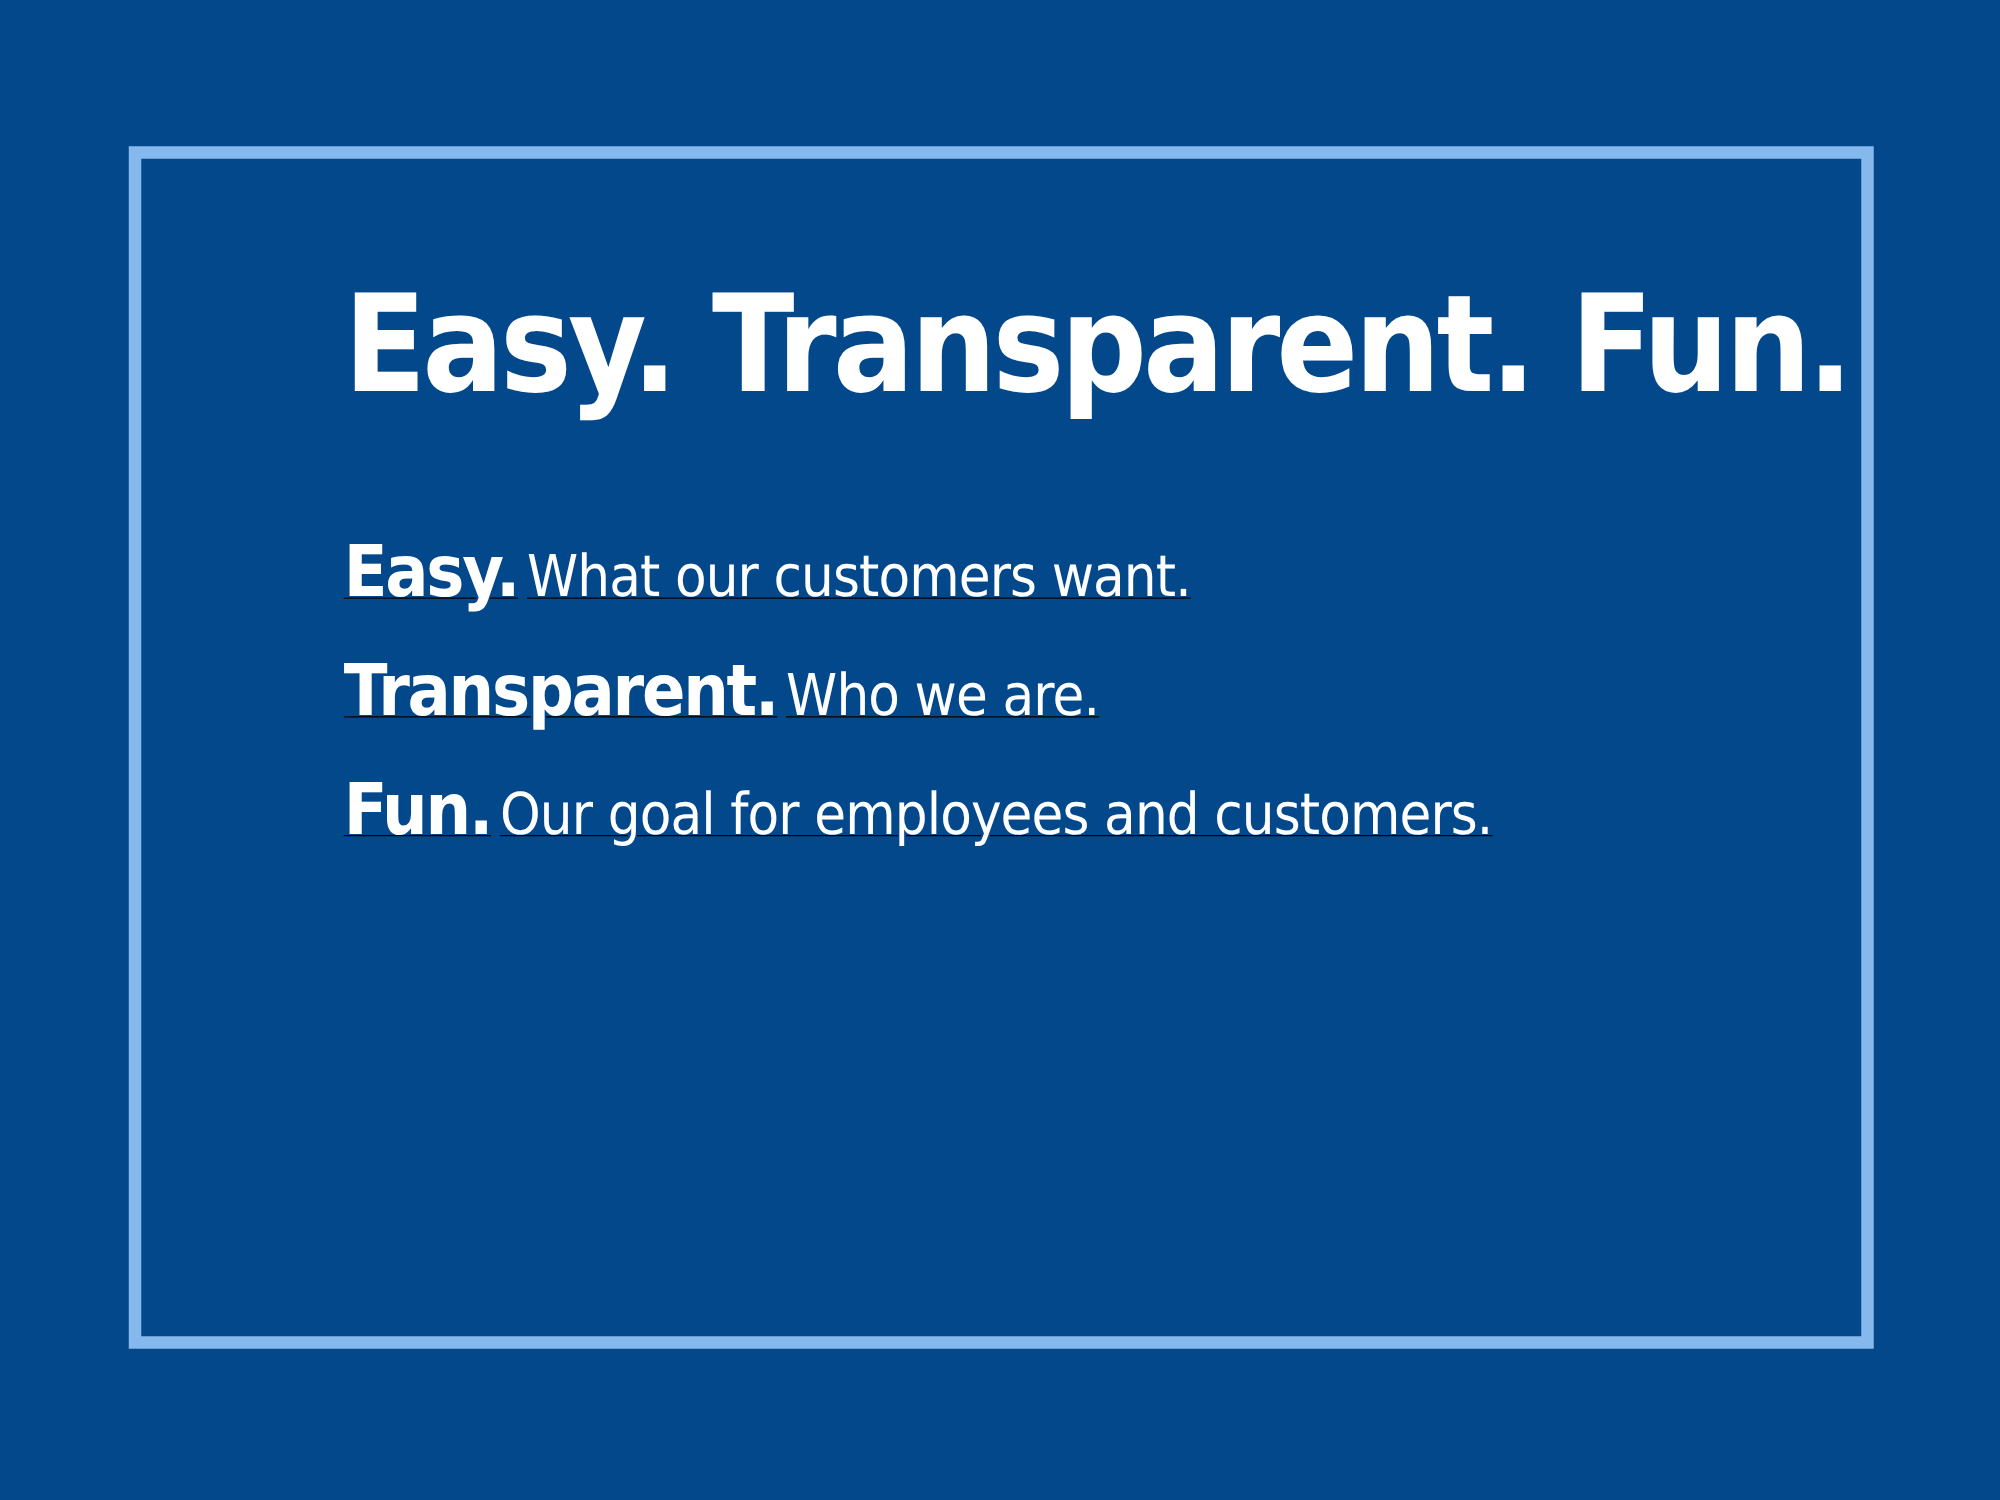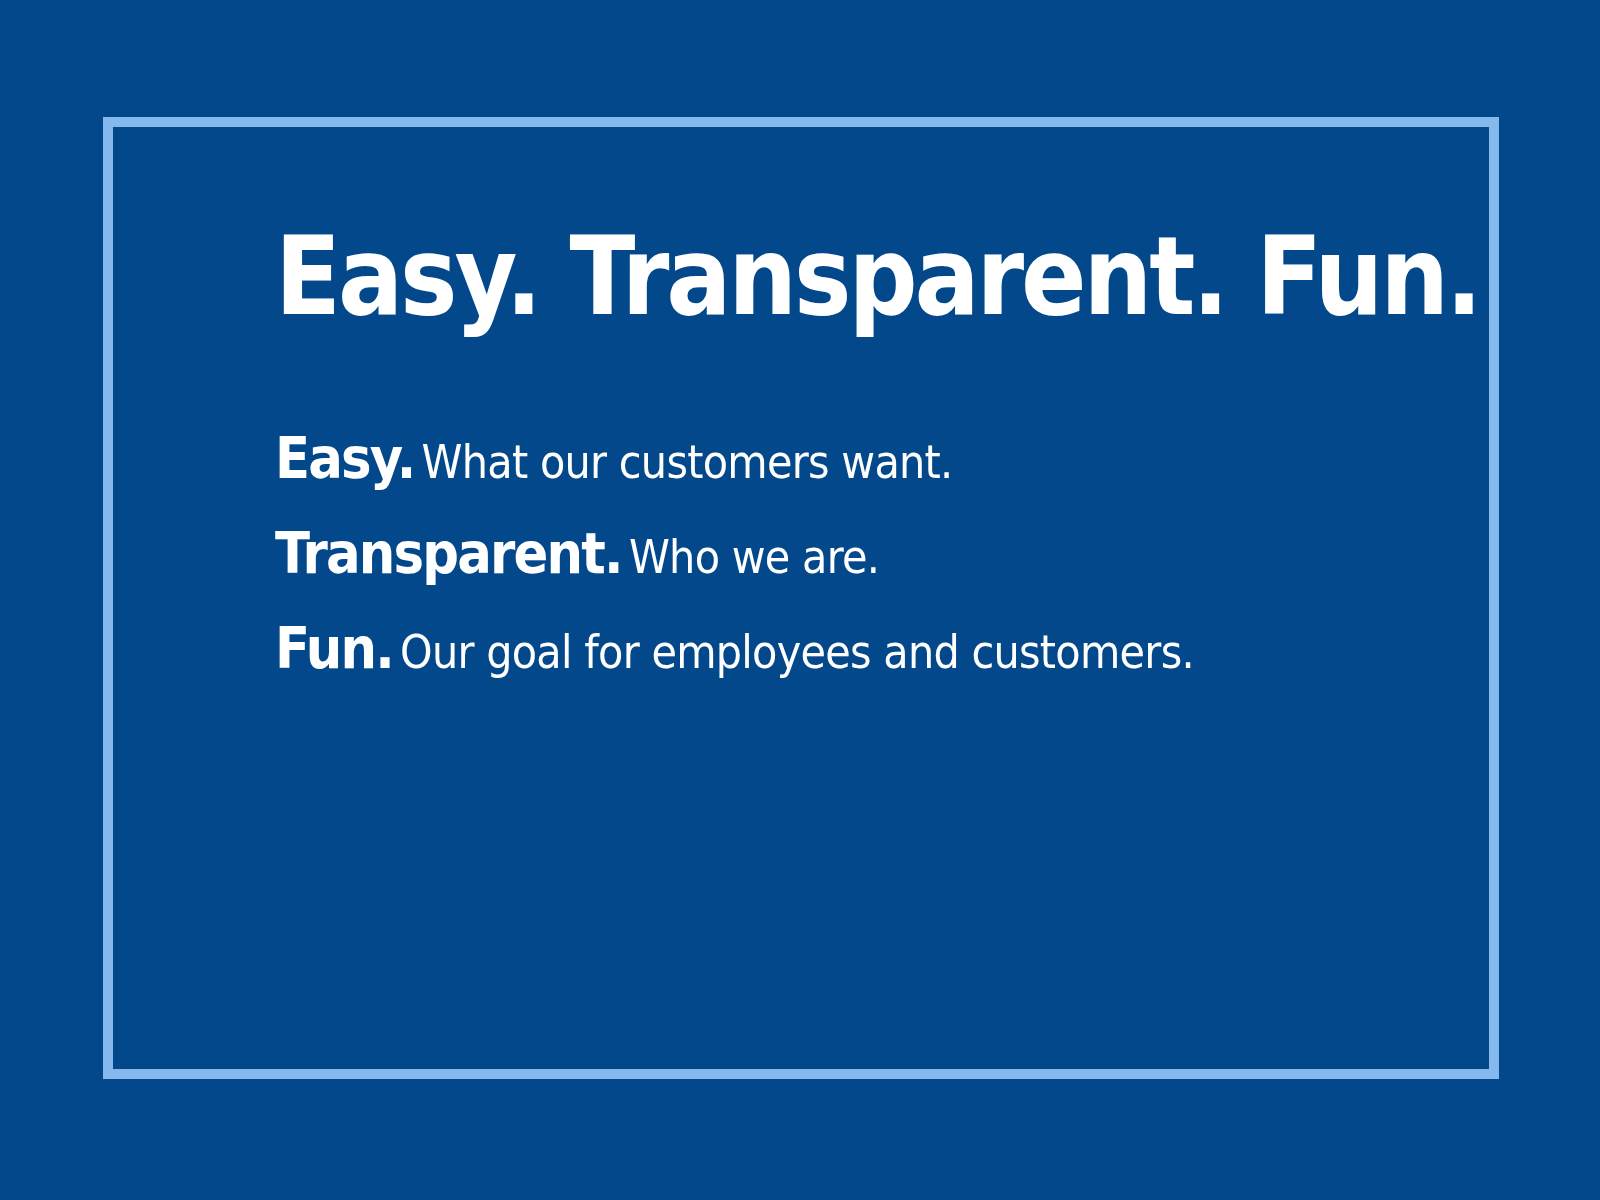--- a/index.html
+++ b/index.html
@@ -68,20 +68,21 @@
     line-height: 67px;
     color: #ffffff;
     letter-spacing: -0.6px;
     transform: scaleX(0.92);
     transform-origin: left center;
     white-space: nowrap;
   }
 
   .definitions {
     padding-top: 86px;
+    text-decoration: underline;
   }
 
   .def-line {
     line-height: 81px;
     color: #ffffff;
     white-space: nowrap;
     transform: scaleX(0.9);
     transform-origin: left center;
   }
 

